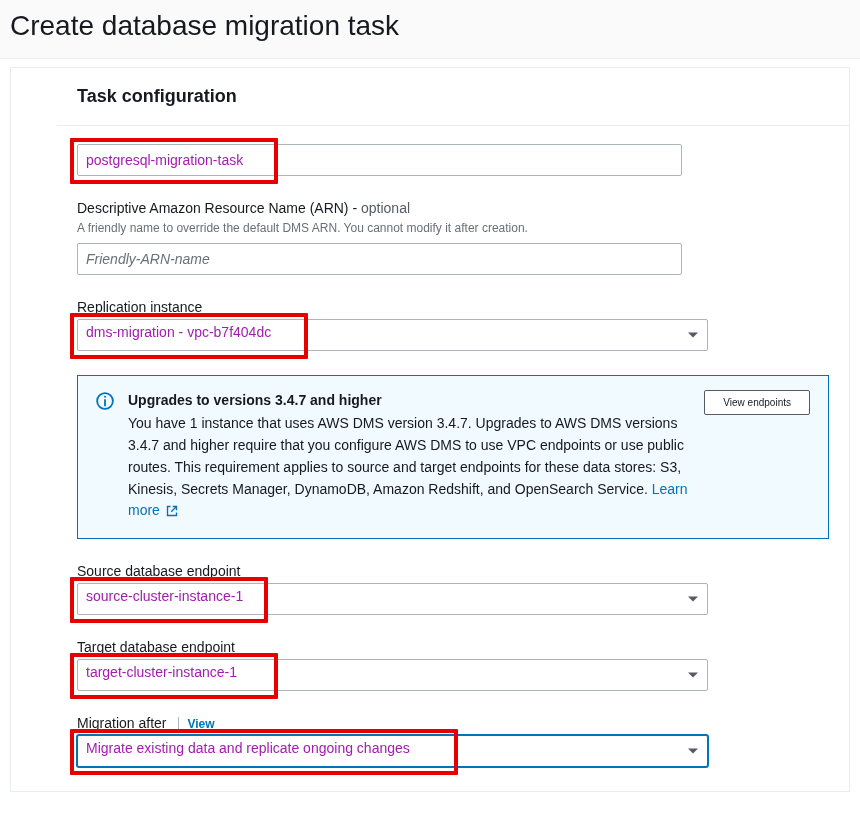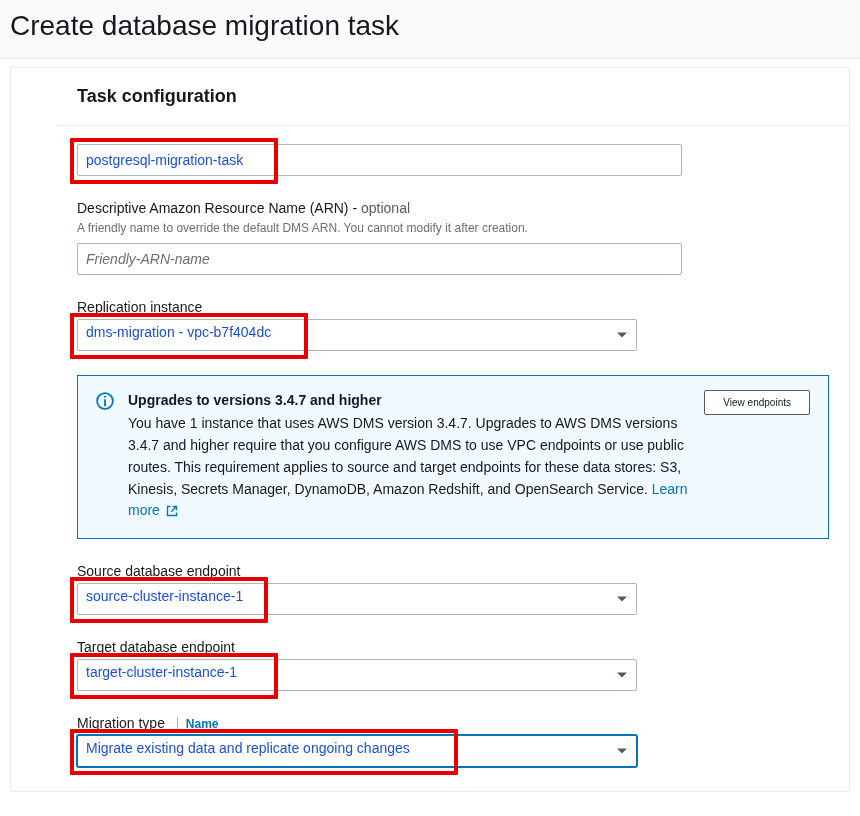--- a/index.html
+++ b/index.html
@@ -60,31 +60,31 @@
     margin-bottom: 6px;
     line-height: 1.4;
   }
   .text-input, .select {
     width: 605px;
     height: 32px;
     border: 1px solid #aab7b8;
     border-radius: 2px;
     padding: 4px 8px;
     font-size: 14px;
-    color: #1d4ed8;
+    color: #a21caf;
     background: #fff;
     font-family: inherit;
   }
   .text-input::placeholder {
     color: #687078;
     font-style: italic;
   }
   .select-wrapper {
     position: relative;
-    width: 560px;
+    width: 631px;
   }
   .select {
     width: 100%;
     cursor: pointer;
     padding-right: 30px;
   }
   .select-caret {
     position: absolute;
     right: 10px;
     top: 50%;
@@ -253,22 +253,22 @@
       <div class="highlight-box hl-tgt">
         <div class="select-wrapper">
           <div class="select">target-cluster-instance-1</div>
           <div class="select-caret"></div>
         </div>
       </div>
     </div>
 
     <div class="form-field" style="margin-bottom:4px">
       <label class="form-label">
-        <span>Migration type</span>
-        <a class="info-link">Name</a>
+        <span>Migration after</span>
+        <a class="info-link">View</a>
       </label>
       <div class="highlight-box hl-mig">
         <div class="select-wrapper">
           <div class="select focused">Migrate existing data and replicate ongoing changes</div>
           <div class="select-caret"></div>
         </div>
       </div>
     </div>
 
   </div>

